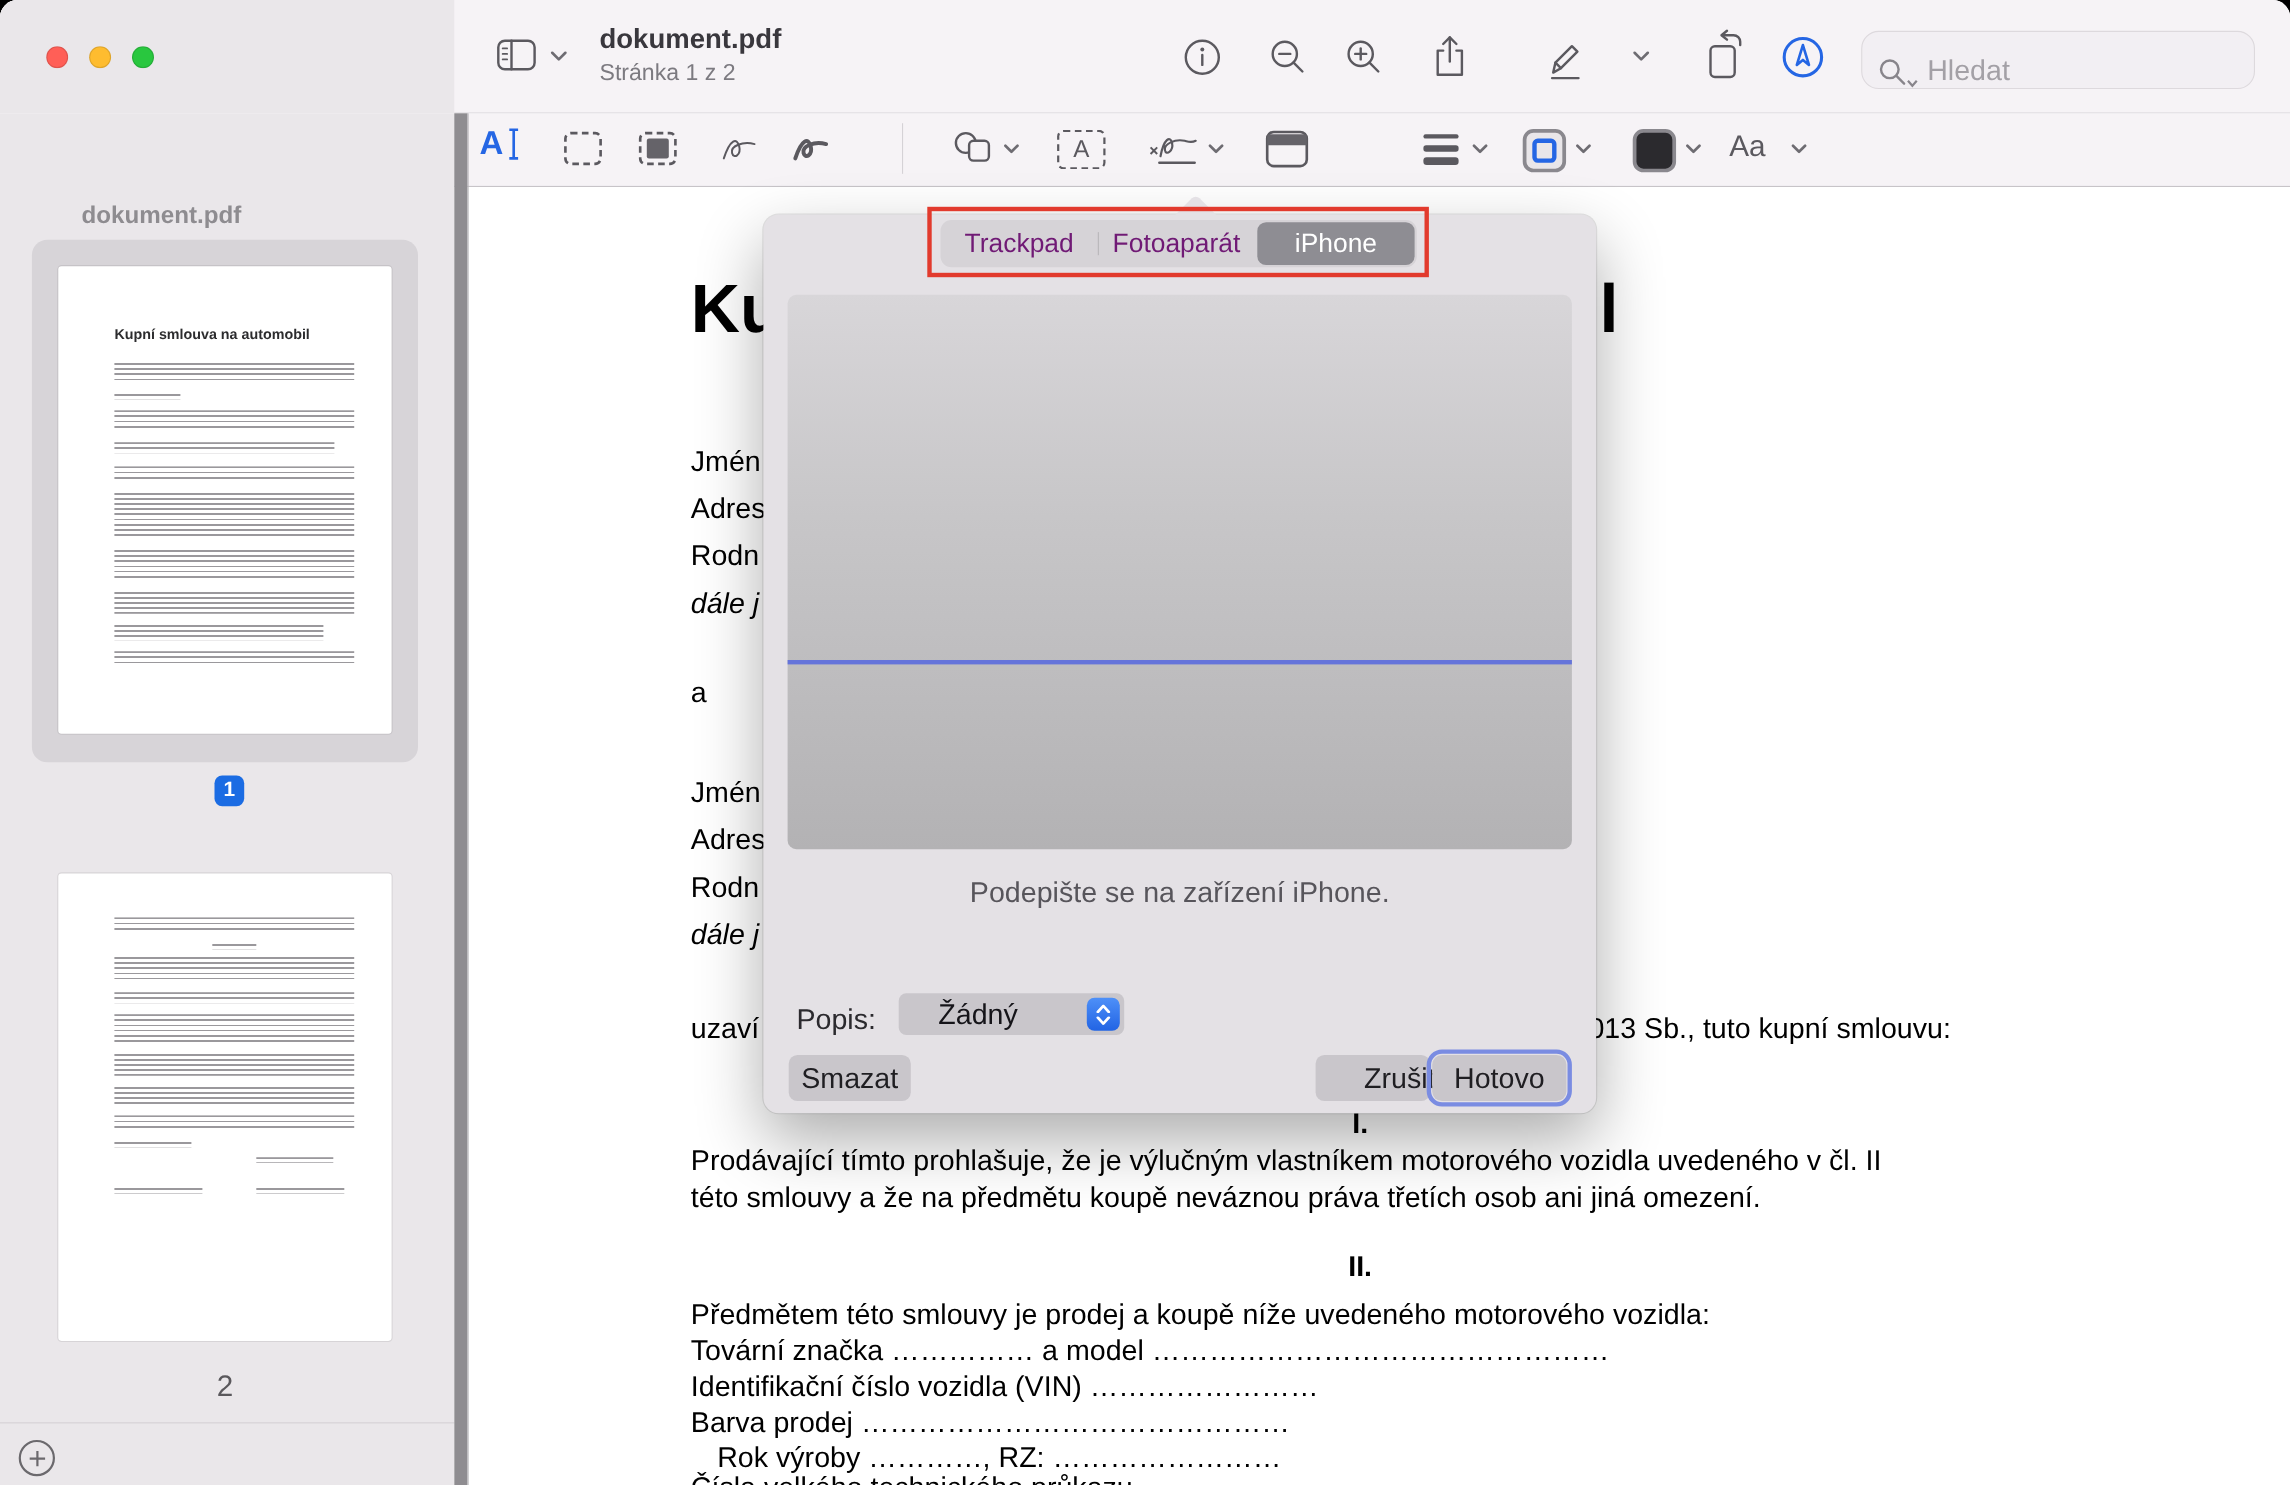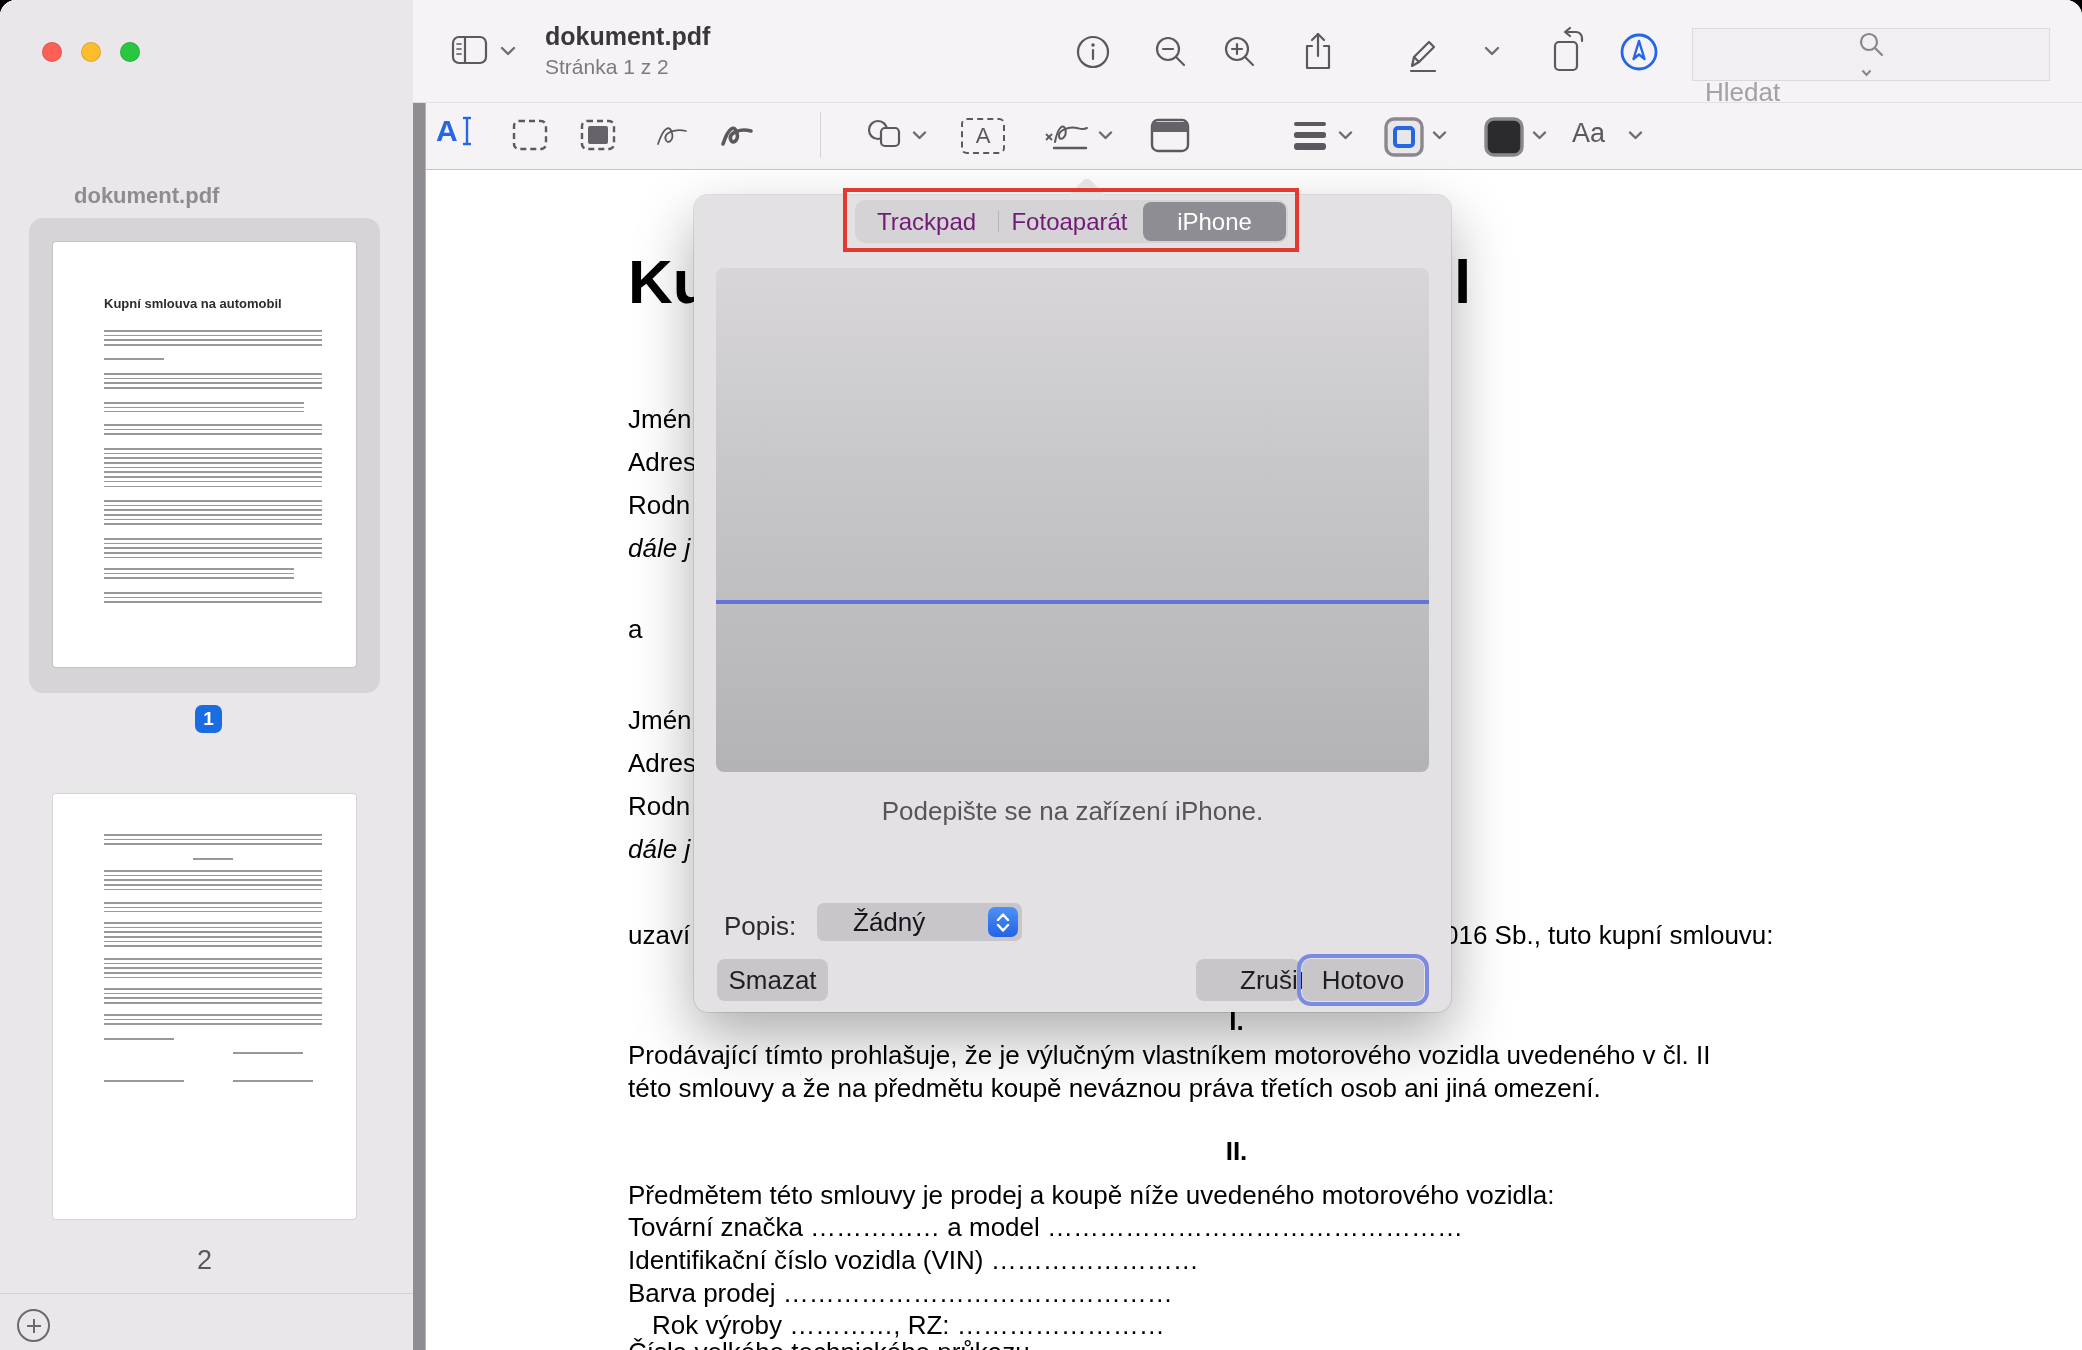--- a/index.html
+++ b/index.html
@@ -15,21 +15,21 @@
   #toolbar2 { position:absolute; left:413px; top:103px; width:1669px; height:67px; background:#f6f3f6; border-bottom:1px solid #c7c4c8; }
   .tl { position:absolute; top:42px; width:20px; height:20px; border-radius:50%; border:1px solid rgba(0,0,0,.12); }
   .icon-btn { position:absolute; display:flex; align-items:center; justify-content:center; }
   svg { display:block; }
   .stroke { fill:none; stroke:#5b595f; stroke-width:2.2; stroke-linecap:round; stroke-linejoin:round; }
   .stroke-thin { fill:none; stroke:#5b595f; stroke-width:1.7; stroke-linecap:round; stroke-linejoin:round; }
   .chev { fill:none; stroke:#6e6c72; stroke-width:2.4; stroke-linecap:round; stroke-linejoin:round; }
   #win-title { position:absolute; left:545px; top:22px; font-size:25px; font-weight:bold; color:#39373d; }
   #win-subtitle { position:absolute; left:545px; top:55px; font-size:21px; color:#7c7a80; }
   #search-field { position:absolute; left:1692px; top:28px; width:358px; height:53px; background:#f2eff3;
-                  border:1px solid #ddd9dd; border-radius:0; display:flex; align-items:center; padding:0 12px;flex-direction:column; }
+                  border:1px solid #ddd9dd; border-radius:16px; display:flex; align-items:flex-end; padding:0 12px; }
   #search-field input { border:none; outline:none; background:transparent; font-size:26px; color:#3a383e;
                         width:100%; font-family:"Liberation Sans",sans-serif; }
   #search-field input::placeholder { color:#a3a0a6; }
   .t2-divider { position:absolute; left:820px; top:112px; width:1px; height:46px; background:#d5d2d6; }
   .aa-label { font-size:27px; color:#5b595f; }
 
   
   #sidebar { position:absolute; left:0; top:103px; width:413px; height:1247px; background:#eae7ea; }
   #sidebar-scrollbar { position:absolute; left:413px; top:103px; width:12px; height:1247px; background:#8f8d91; z-index:40; }
   #sidebar-hairline { position:absolute; left:425px; top:103px; width:1px; height:1247px; background:#b5b3b7; z-index:41; }
@@ -406,21 +406,21 @@
     <div class="doc" style="left:215px; top:234px;">Jmén</div>
     <div class="doc" style="left:215px; top:277px;">Adres</div>
     <div class="doc" style="left:215px; top:320px;">Rodn</div>
     <div class="doc it" style="left:215px; top:363px;">dále j</div>
     <div class="doc" style="left:215px; top:444px;">a</div>
     <div class="doc" style="left:215px; top:535px;">Jmén</div>
     <div class="doc" style="left:215px; top:578px;">Adres</div>
     <div class="doc" style="left:215px; top:621px;">Rodn</div>
     <div class="doc it" style="left:215px; top:664px;">dále j</div>
     <div class="doc" style="left:215px; top:750px;">uzaví</div>
-    <div class="doc" style="left:1031px; top:750px;">016 Sb., tuto kupní smlouvu:</div>
+    <div class="doc" style="left:1031px; top:750px;">013 Sb., tuto kupní smlouvu:</div>
 
     <div class="centerline" style="top:836px;">I.</div>
     <div class="doc" style="left:215px; top:870px;">Prodávající tímto prohlašuje, že je výlučným vlastníkem motorového vozidla uvedeného v čl. II</div>
     <div class="doc" style="left:215px; top:903px;">této smlouvy a že na předmětu koupě neváznou práva třetích osob ani jiná omezení.</div>
     <div class="centerline" style="top:966px;">II.</div>
     <div class="doc" style="left:215px; top:1042px;">Tovární značka …………… a model …………………………………………</div>
     <div class="doc" style="left:215px; top:1010px;">Předmětem této smlouvy je prodej a koupě níže uvedeného motorového vozidla:</div>
     <div class="doc" style="left:215px; top:1075px;">Identifikační číslo vozidla (VIN) ……………………</div>
     <div class="doc" style="left:215px; top:1108px;">Barva prodej ………………………………………</div>
     <div class="doc" style="left:215px; top:1140px;margin-left:24px;">Rok výroby …………, RZ: ……………………</div>

